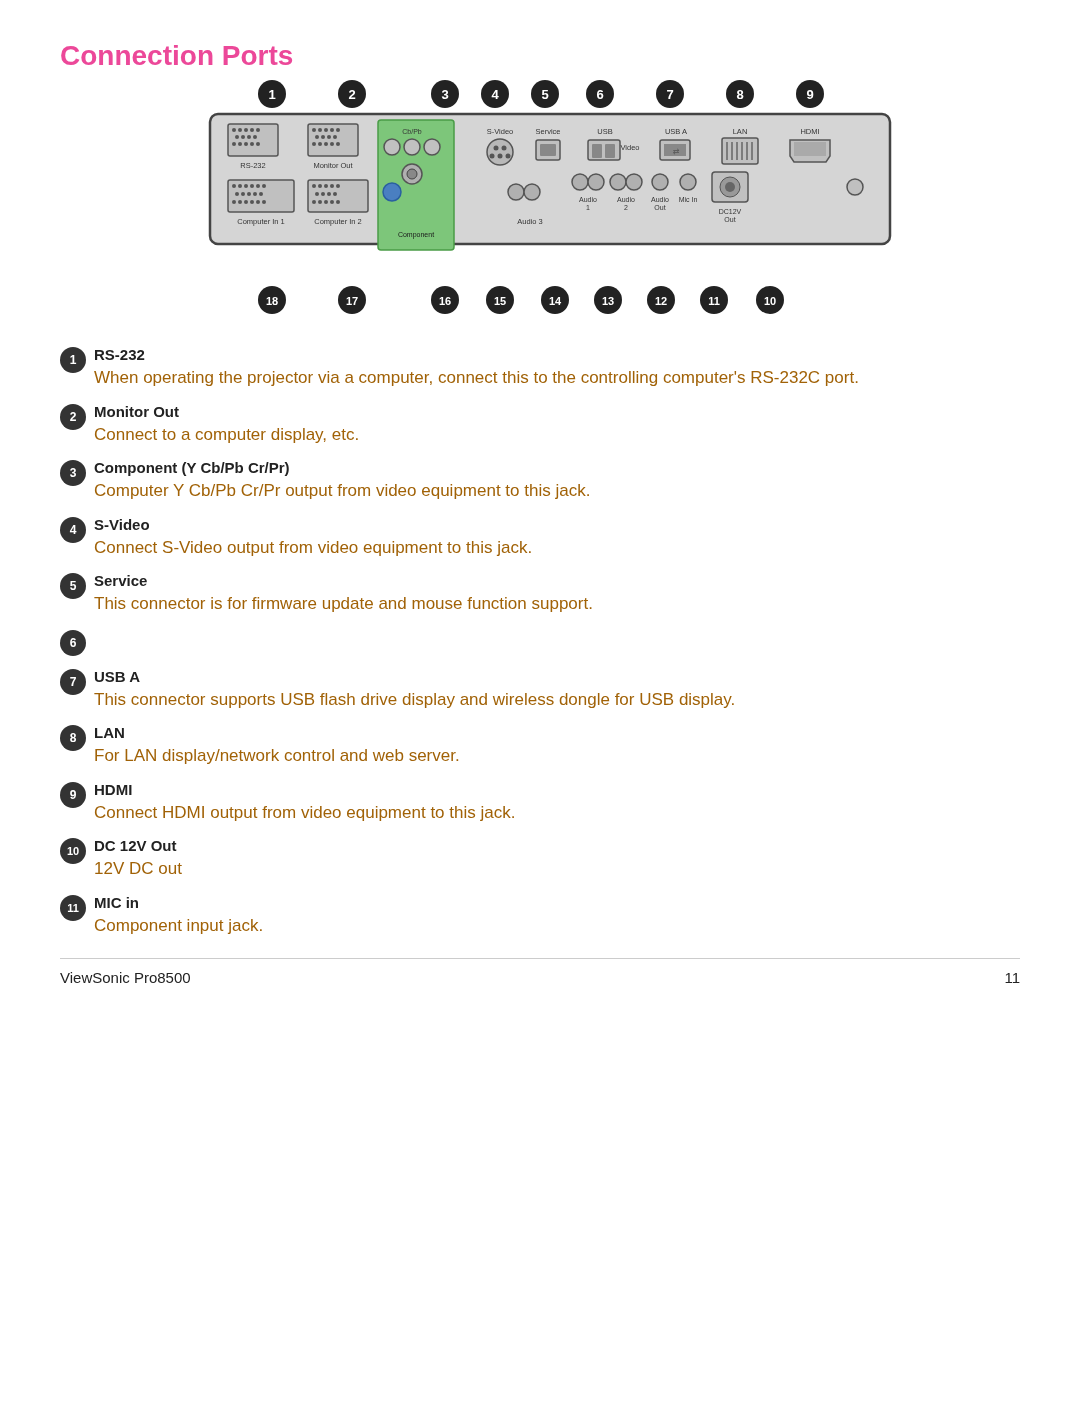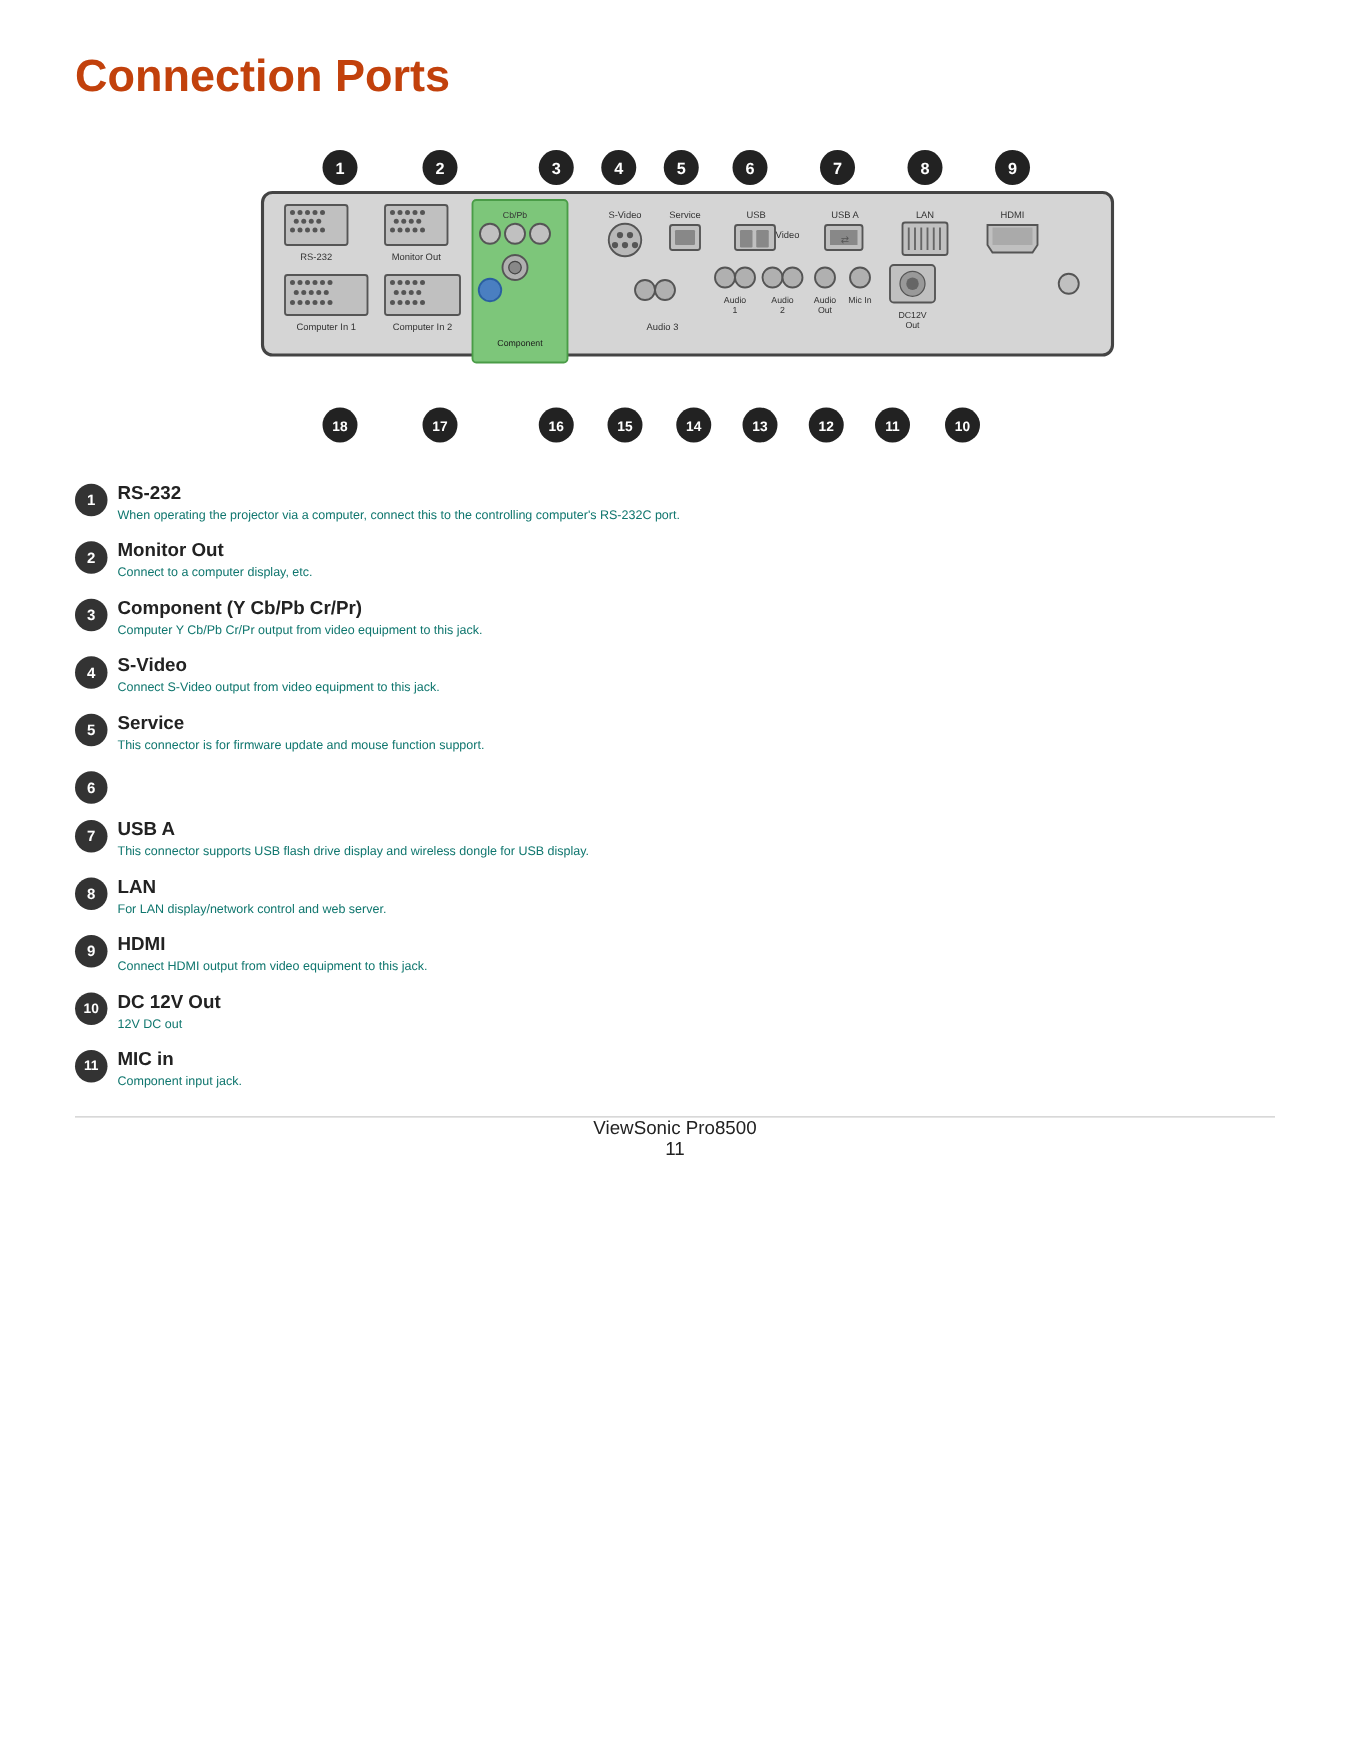--- a/index.html
+++ b/index.html
@@ -6,24 +6,23 @@
     body {
       width: 1080px;
       min-height: 1404px;
       background: #fff;
       font-family: Arial, Helvetica, sans-serif;
       font-size: 15px;
       color: #222;
       padding: 40px 60px 40px 60px;
     }
     h1 {
-      font-size: 36px;
+      font-size: 28px;
       font-weight: bold;
-      margin-bottom: 30px;
-      color: #c2410c;
+      color: #ec4899;
     }
 
     
     .item-row {
       display: flex;
       align-items: flex-start;
       margin-bottom: 12px;
       gap: 8px;
     }
 
@@ -45,33 +44,33 @@
     .item-content {
       flex: 1;
     }
 
     .item-title {
       font-weight: bold;
       font-size: 15px;
     }
 
     .item-desc {
-      font-size: 10px;
+      font-size: 17px;
       margin-top: 2px;
       line-height: 1.5;
-      color: #0f766e;
+      color: #a16207;
     }
 
     .footer {
       display: flex;
       justify-content: space-between;
       align-items: center;
       border-top: 1px solid #ccc;
+      padding-top: 10px;
       margin-top: 20px;
-      flex-direction: column;
     }
 
     .footer-brand {
       font-weight: bold;
       font-size: 15px;
     }
 
     .footer-brand span {
       font-weight: normal;
     }

